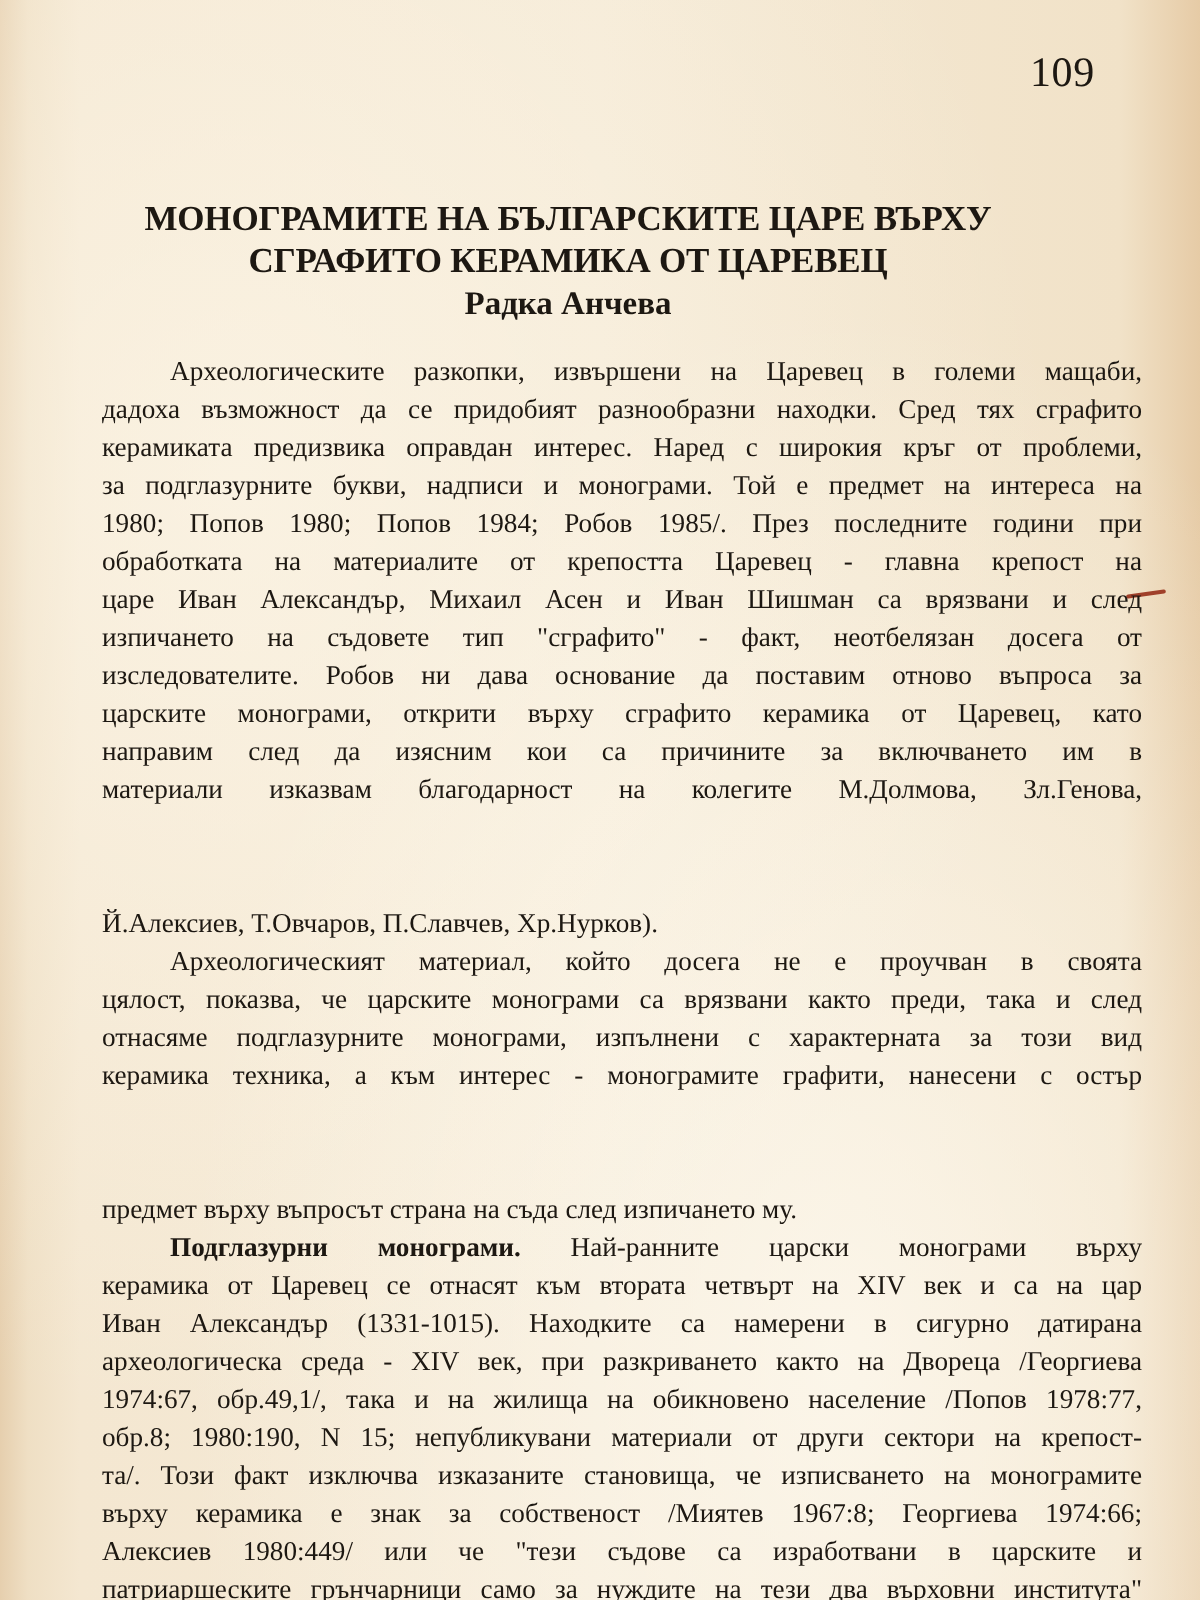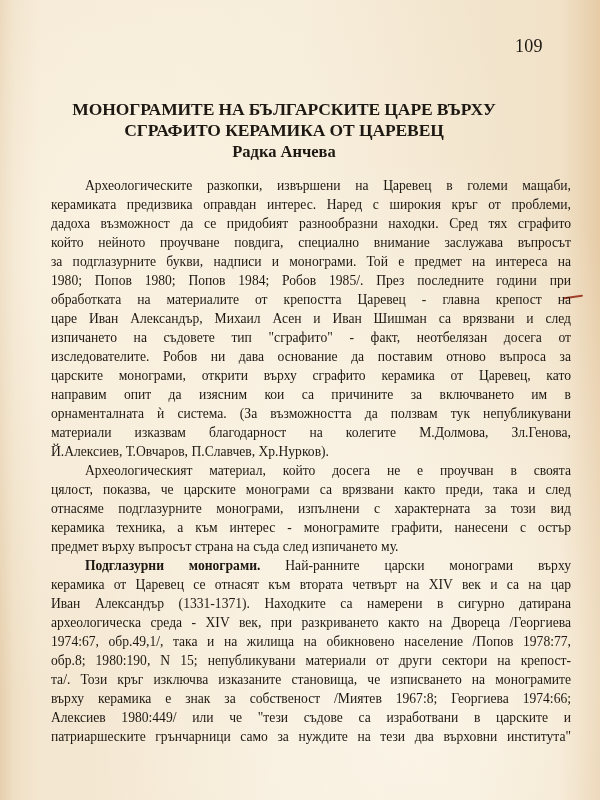--- a/index.html
+++ b/index.html
@@ -11,22 +11,22 @@
     color: #1d1812;
   }
   .page {
     position: absolute; left: 0; top: 0; width: 600px; height: 800px;
     background:
       radial-gradient(ellipse at 20% 30%, rgba(255,250,238,0.55), rgba(255,250,238,0) 60%),
       radial-gradient(ellipse at 70% 85%, rgba(255,252,244,0.7), rgba(255,252,244,0) 55%),
       linear-gradient(90deg, #e6cfae 0px, #efdfc4 14px, #f4e7d1 40px, #f5ead6 300px, #f1e2c8 560px, #e6cba6 600px);
   }
   .page-number {
-    position: absolute; left: 515px; top: 36px;
-    font-size: 18px; letter-spacing: 0.3px;
+    position: absolute; left: 515px; top: 24px;
+    font-size: 21px; letter-spacing: 0.3px;
   }
   .title {
     position: absolute; left: 0; width: 600px; text-align: center;
     font-weight: bold; font-size: 17.5px; line-height: 21px;
     letter-spacing: -0.1px;
   }
   .title.l1 { top: 99px; left: -16px; }
   .title.l2 { top: 120px; left: -16px; }
   .author {
     position: absolute; top: 142px; left: -16px; width: 600px; text-align: center;
@@ -34,64 +34,62 @@
   }
   .body-text {
     position: absolute; left: 51px; top: 176px; width: 520px;
     font-size: 13.6px; line-height: 19px;
   }
   .line {
     display: block; white-space: nowrap; text-align: justify;
     text-align-last: justify; height: 19px;
   }
   .line.indent { padding-left: 34px; }
-  .line.last { text-align-last: left; }
+  .line.last { text-align-last: left; margin-top: 48px; }
   .bold { font-weight: bold; }
   .margin-mark {
     position: absolute; left: 563px; top: 296px; width: 20px; height: 2px;
     background: #a0402a; transform: rotate(-8deg); border-radius: 1px;
   }
 </style>
 </head>
 <body>
 
 <div class="page">
   <div class="page-number">109</div>
 
   <div class="title l1">МОНОГРАМИТЕ НА БЪЛГАРСКИТЕ ЦАРЕ ВЪРХУ</div>
   <div class="title l2">СГРАФИТО КЕРАМИКА ОТ ЦАРЕВЕЦ</div>
   <div class="author">Радка Анчева</div>
 
   <div class="margin-mark"></div>
 
   <div class="body-text" id="body-text">
       <span class="line indent"><span>Археологическите разкопки, извършени на Царевец в големи мащаби,</span></span>
+      <span class="line"><span>дадоха възможност да се придобият разнообразни находки. Сред тях сграфито</span></span>
       <span class="line"><span>керамиката предизвика оправдан интерес. Наред с широкия кръг от проблеми,</span></span>
-      <span class="line"><span>дадоха възможност да се придобият разнообразни находки. Сред тях сграфито</span></span>
-      <span class="line"><span>който нейното проучване повдига, специално внимание заслужава въпросът</span></span>
       <span class="line"><span>за подглазурните букви, надписи и монограми. Той е предмет на интереса на</span></span>
       <span class="line"><span>1980; Попов 1980; Попов 1984; Робов 1985/. През последните години при</span></span>
       <span class="line"><span>обработката на материалите от крепостта Царевец - главна крепост на</span></span>
       <span class="line"><span>царе Иван Александър, Михаил Асен и Иван Шишман са врязвани и след</span></span>
       <span class="line"><span>изпичането на съдовете тип "сграфито" - факт, неотбелязан досега от</span></span>
       <span class="line"><span>изследователите. Робов ни дава основание да поставим отново въпроса за</span></span>
       <span class="line"><span>царските монограми, открити върху сграфито керамика от Царевец, като</span></span>
-      <span class="line"><span>направим опит да изясним кои са причините за включването им в</span></span>
-      <span class="line"><span>орнаменталната ѝ система. (За възможността да ползвам тук непубликувани</span></span>
+      <span class="line"><span>направим след да изясним кои са причините за включването им в</span></span>
       <span class="line"><span>материали изказвам благодарност на колегите М.Долмова, Зл.Генова,</span></span>
       <span class="line last"><span>Й.Алексиев, Т.Овчаров, П.Славчев, Хр.Нурков).</span></span>
       <span class="line indent"><span>Археологическият материал, който досега не е проучван в своята</span></span>
       <span class="line"><span>цялост, показва, че царските монограми са врязвани както преди, така и след</span></span>
       <span class="line"><span>отнасяме подглазурните монограми, изпълнени с характерната за този вид</span></span>
       <span class="line"><span>керамика техника, а към интерес - монограмите графити, нанесени с остър</span></span>
       <span class="line last"><span>предмет върху въпросът страна на съда след изпичането му.</span></span>
       <span class="line indent"><span class="bold">Подглазурни монограми.</span><span> Най-ранните царски монограми върху</span></span>
       <span class="line"><span>керамика от Царевец се отнасят към втората четвърт на XIV век и са на цар</span></span>
-      <span class="line"><span>Иван Александър (1331-1371). Находките са намерени в сигурно датирана</span></span>
+      <span class="line"><span>Иван Александър (1331-1015). Находките са намерени в сигурно датирана</span></span>
       <span class="line"><span>археологическа среда - XIV век, при разкриването както на Двореца /Георгиева</span></span>
       <span class="line"><span>1974:67, обр.49,1/, така и на жилища на обикновено население /Попов 1978:77,</span></span>
       <span class="line"><span>обр.8; 1980:190, N 15; непубликувани материали от други сектори на крепост-</span></span>
-      <span class="line"><span>та/. Този кръг изключва изказаните становища, че изписването на монограмите</span></span>
+      <span class="line"><span>та/. Този факт изключва изказаните становища, че изписването на монограмите</span></span>
       <span class="line"><span>върху керамика е знак за собственост /Миятев 1967:8; Георгиева 1974:66;</span></span>
       <span class="line"><span>Алексиев 1980:449/ или че "тези съдове са изработвани в царските и</span></span>
       <span class="line"><span>патриаршеските грънчарници само за нуждите на тези два върховни института"</span></span>
     </div>
 </div>
 
 </body></html>

